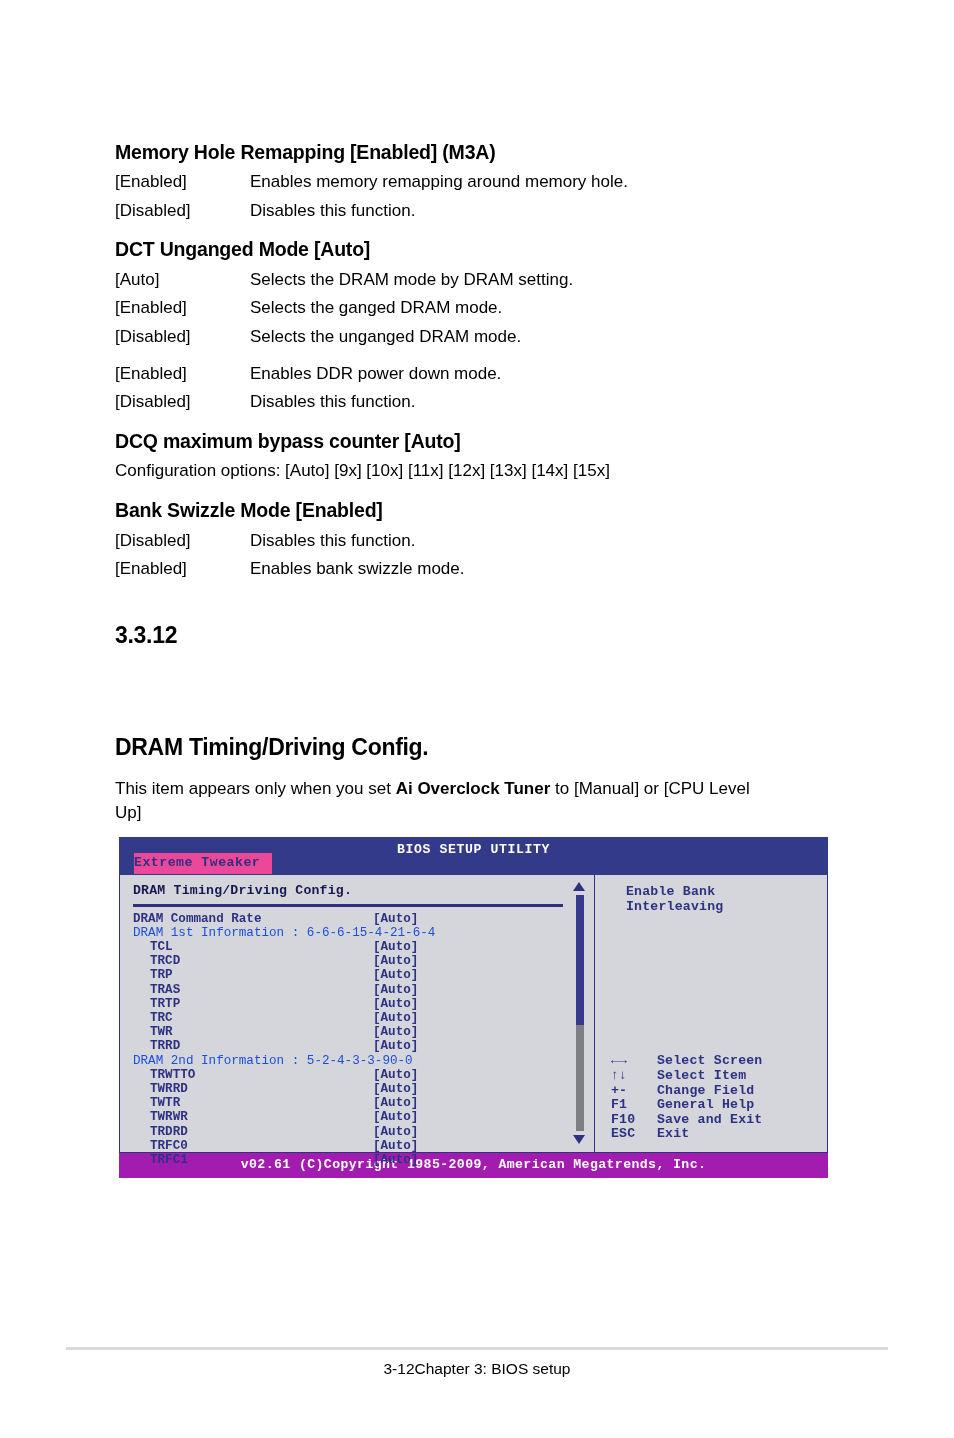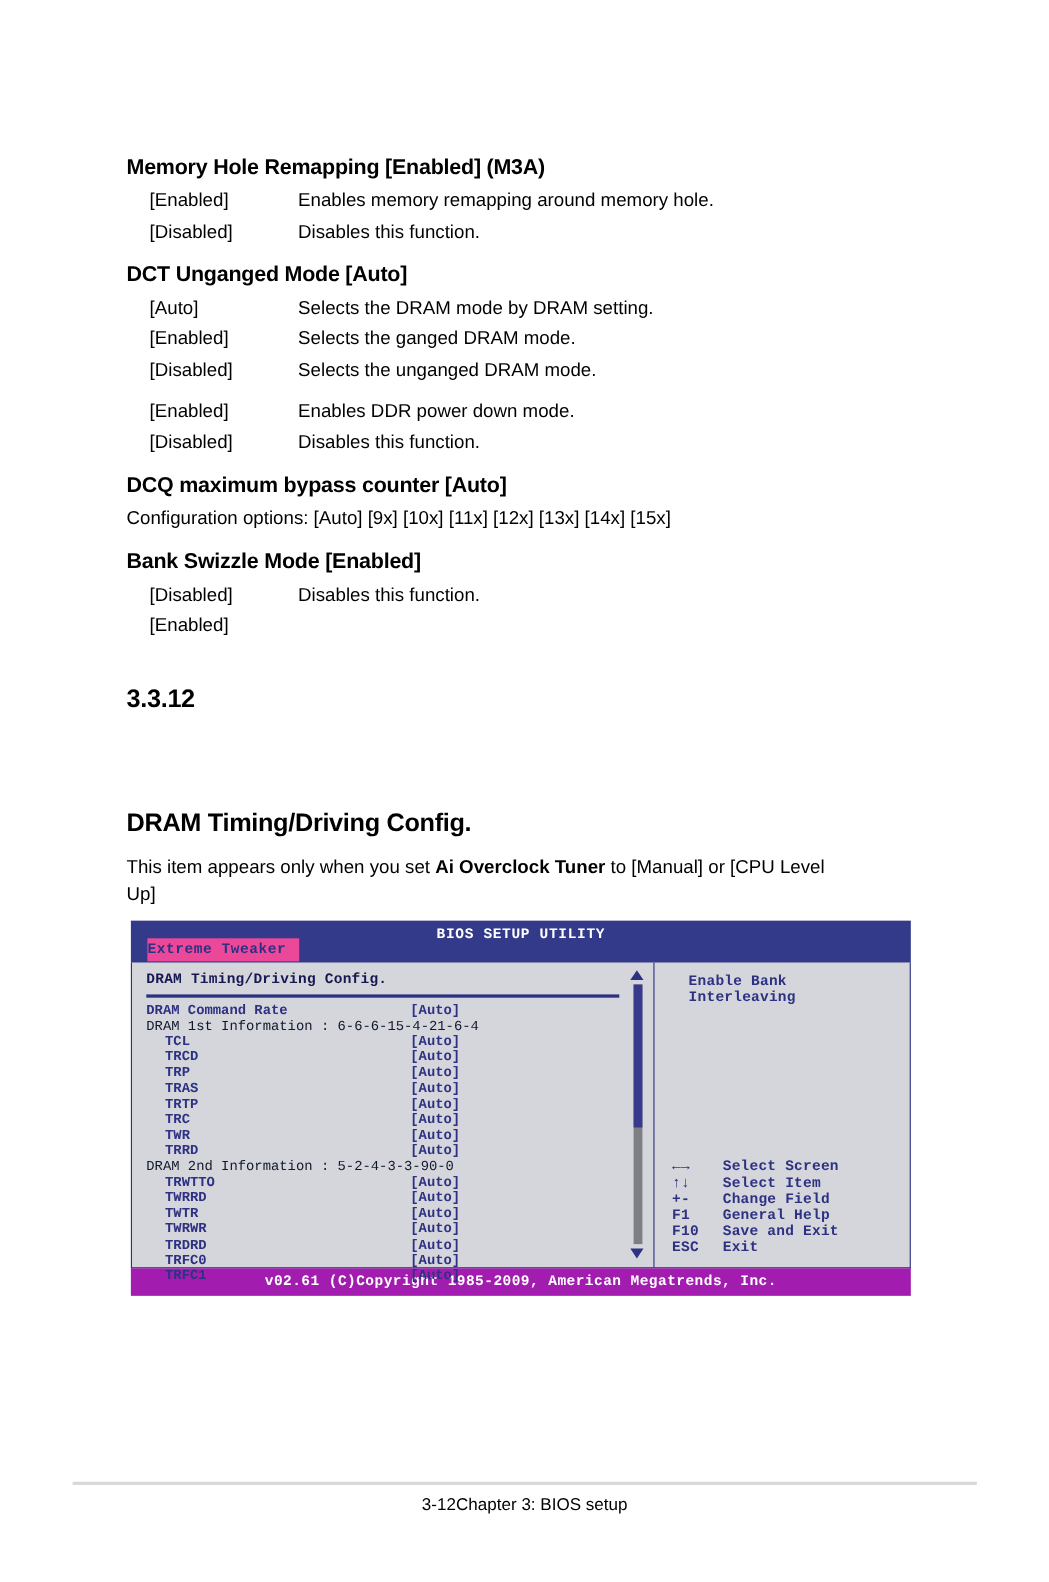--- a/index.html
+++ b/index.html
@@ -43,21 +43,20 @@
 
   .opt-row {
     display: flex;
     margin: 0 0 6px 0;
     font-size: 17px;
     line-height: 1.32;
   }
   .opt-key {
     width: 135px;
     flex: 0 0 135px;
-    margin-left: 21px;
   }
   .opt-desc { flex: 1 1 auto; }
 
   .block { margin-bottom: 15px; }
 
   .plain-line {
     font-size: 17px;
     line-height: 1.35;
     margin: 0 0 6px 0;
   }
@@ -179,21 +178,21 @@
   }
   .row.info {
     color: #84868e;
     font-weight: normal;
     letter-spacing: 0px;
   }
   .row.info .lbl {
     width: auto;
     flex: 0 0 auto;
     font-weight: normal;
-    color: #0f172a;
+    color: #1d4ed8;
   }
 
   
   .scroll {
     position: absolute;
     right: 8px;
     top: 7px;
     width: 13px;
     height: 262px;
   }
@@ -340,20 +339,21 @@
           <div class="plain-line">Configuration options: [Auto] [9x] [10x] [11x] [12x] [13x] [14x] [15x]</div>
         </div>
         <div class="block">
           <h3 class="item-head">Bank Swizzle Mode [Enabled]</h3>
           <div class="opt-row">
             <div class="opt-key">[Disabled]</div>
             <div class="opt-desc">Disables this function.</div>
           </div>
           <div class="opt-row">
             <div class="opt-key">[Enabled]</div>
+            <div class="opt-desc">Enables bank swizzle mode.</div>
           </div>
         </div>
       </div>
 
     <div class="section-head">
       <div class="section-num">3.3.12</div>
       <div class="section-title">DRAM Timing/Driving Config.</div>
     </div>
 
     <p class="section-note">

